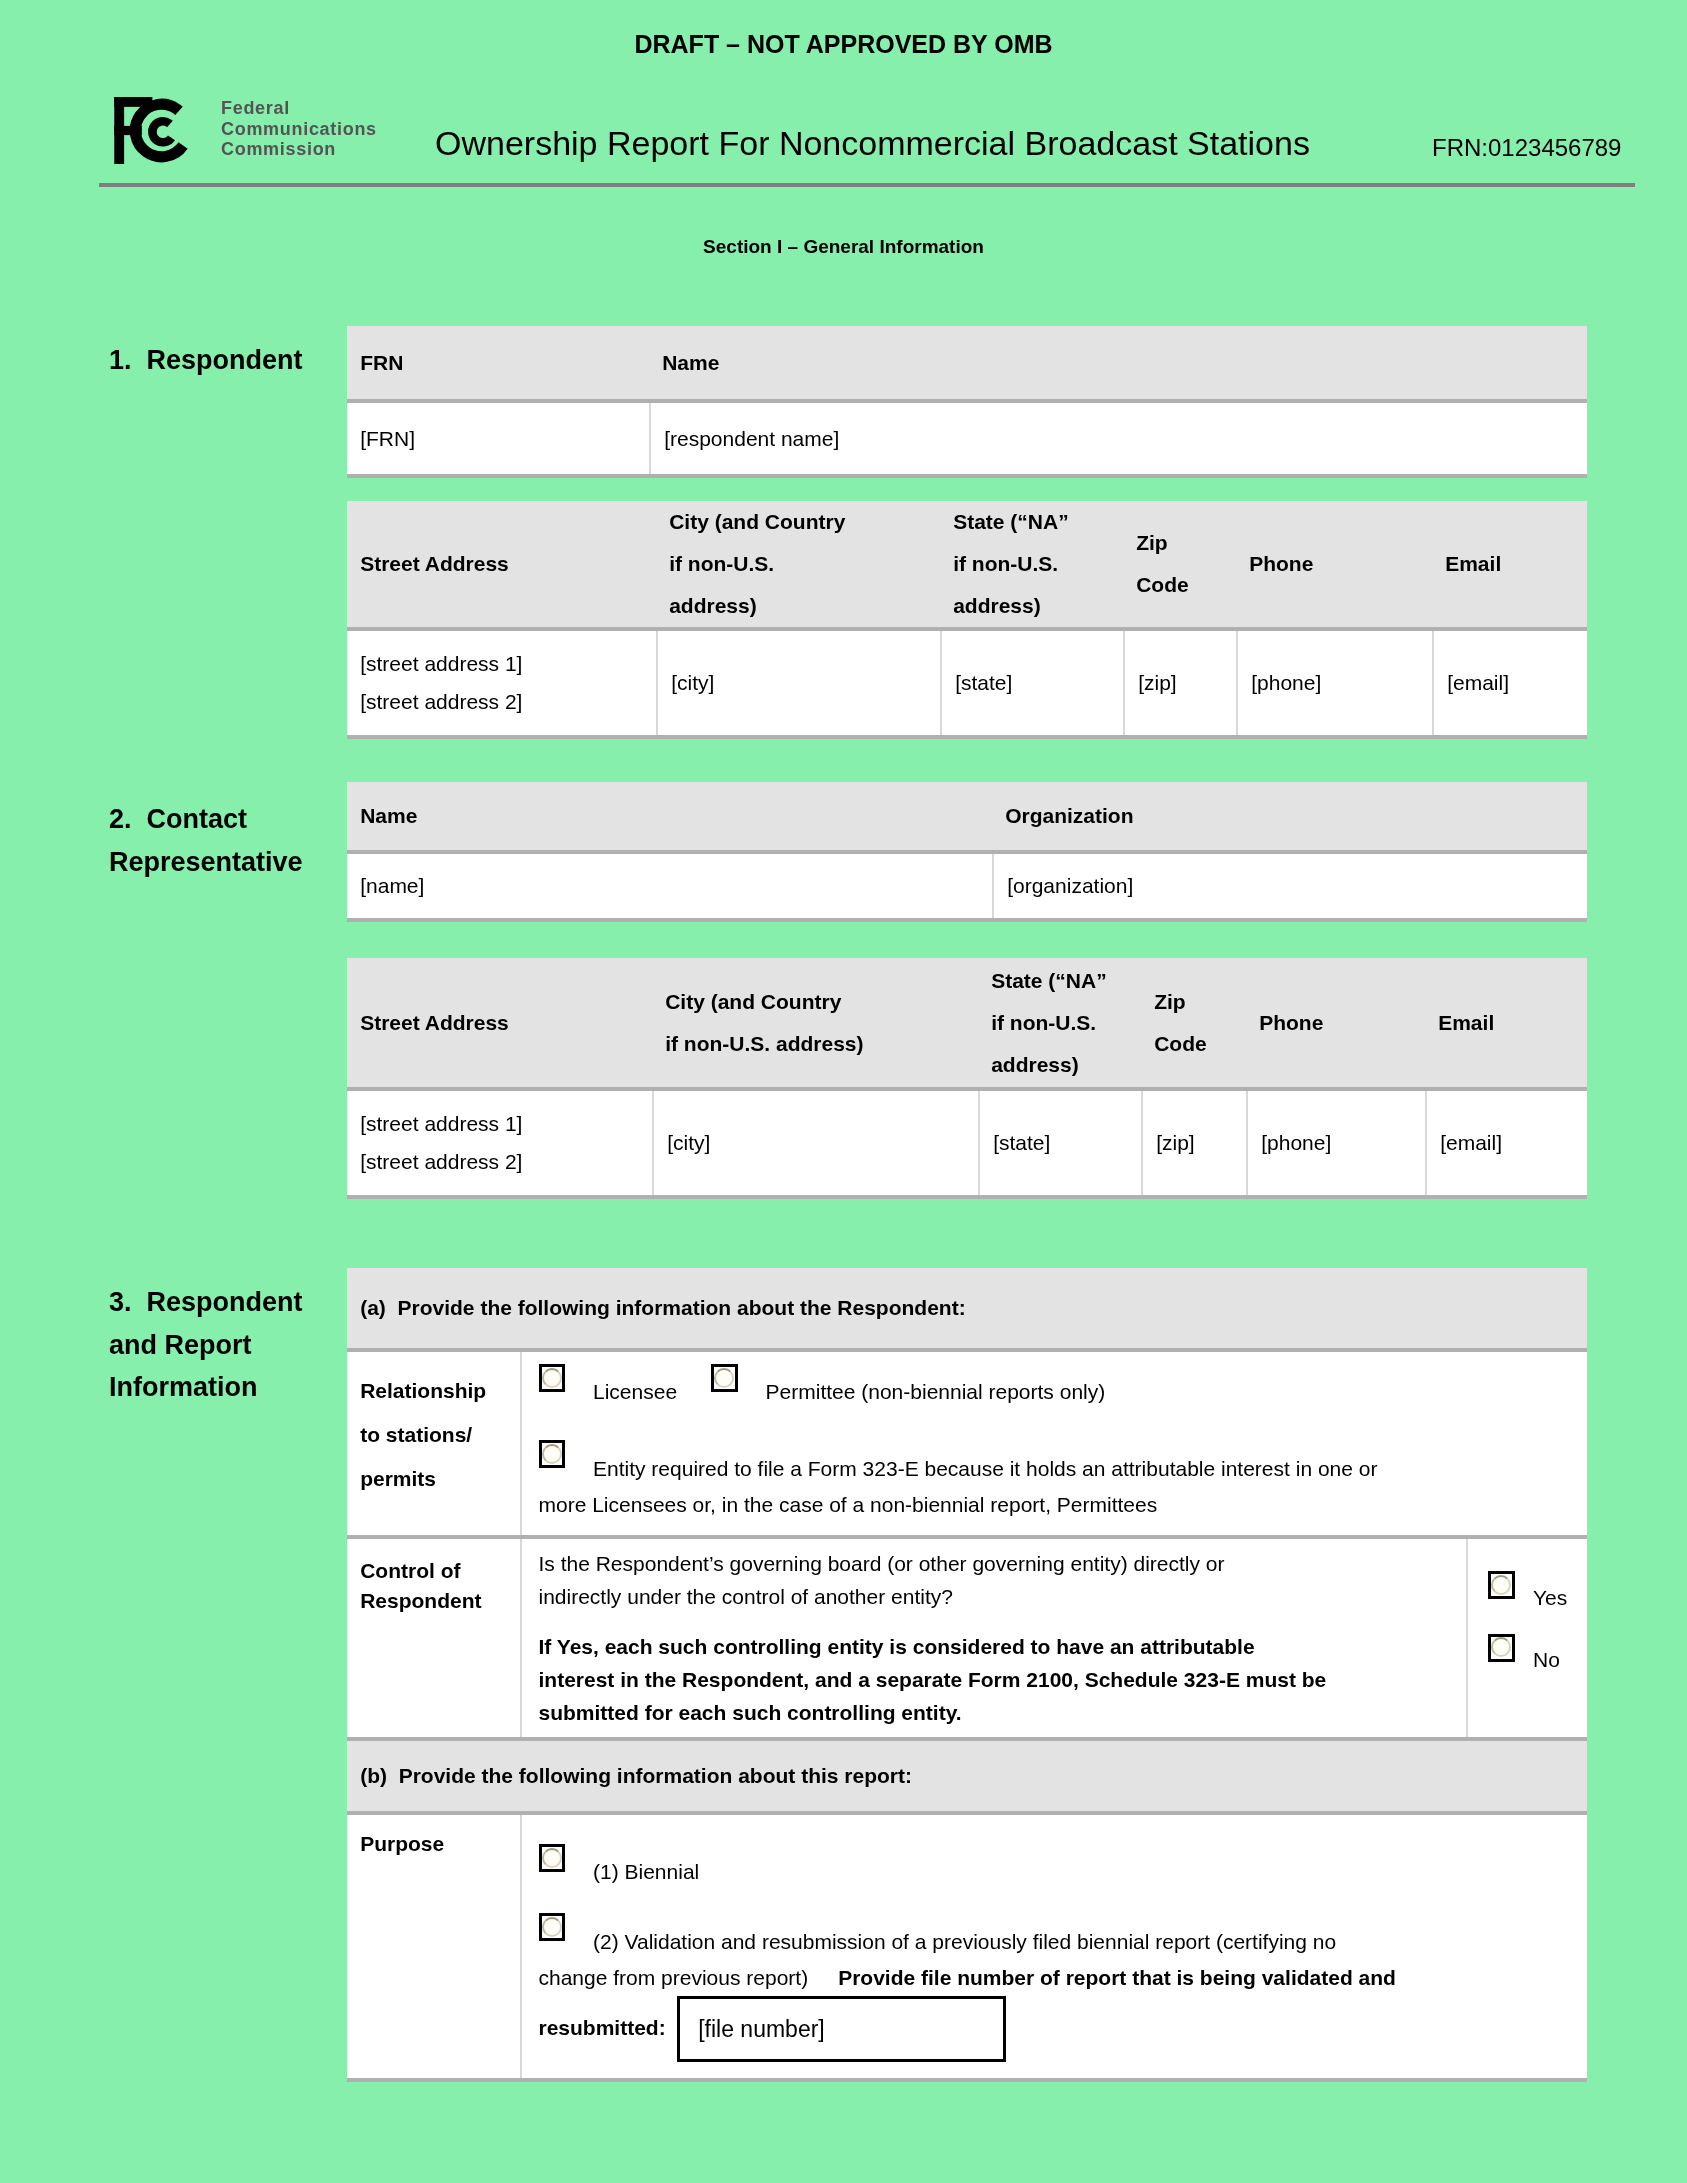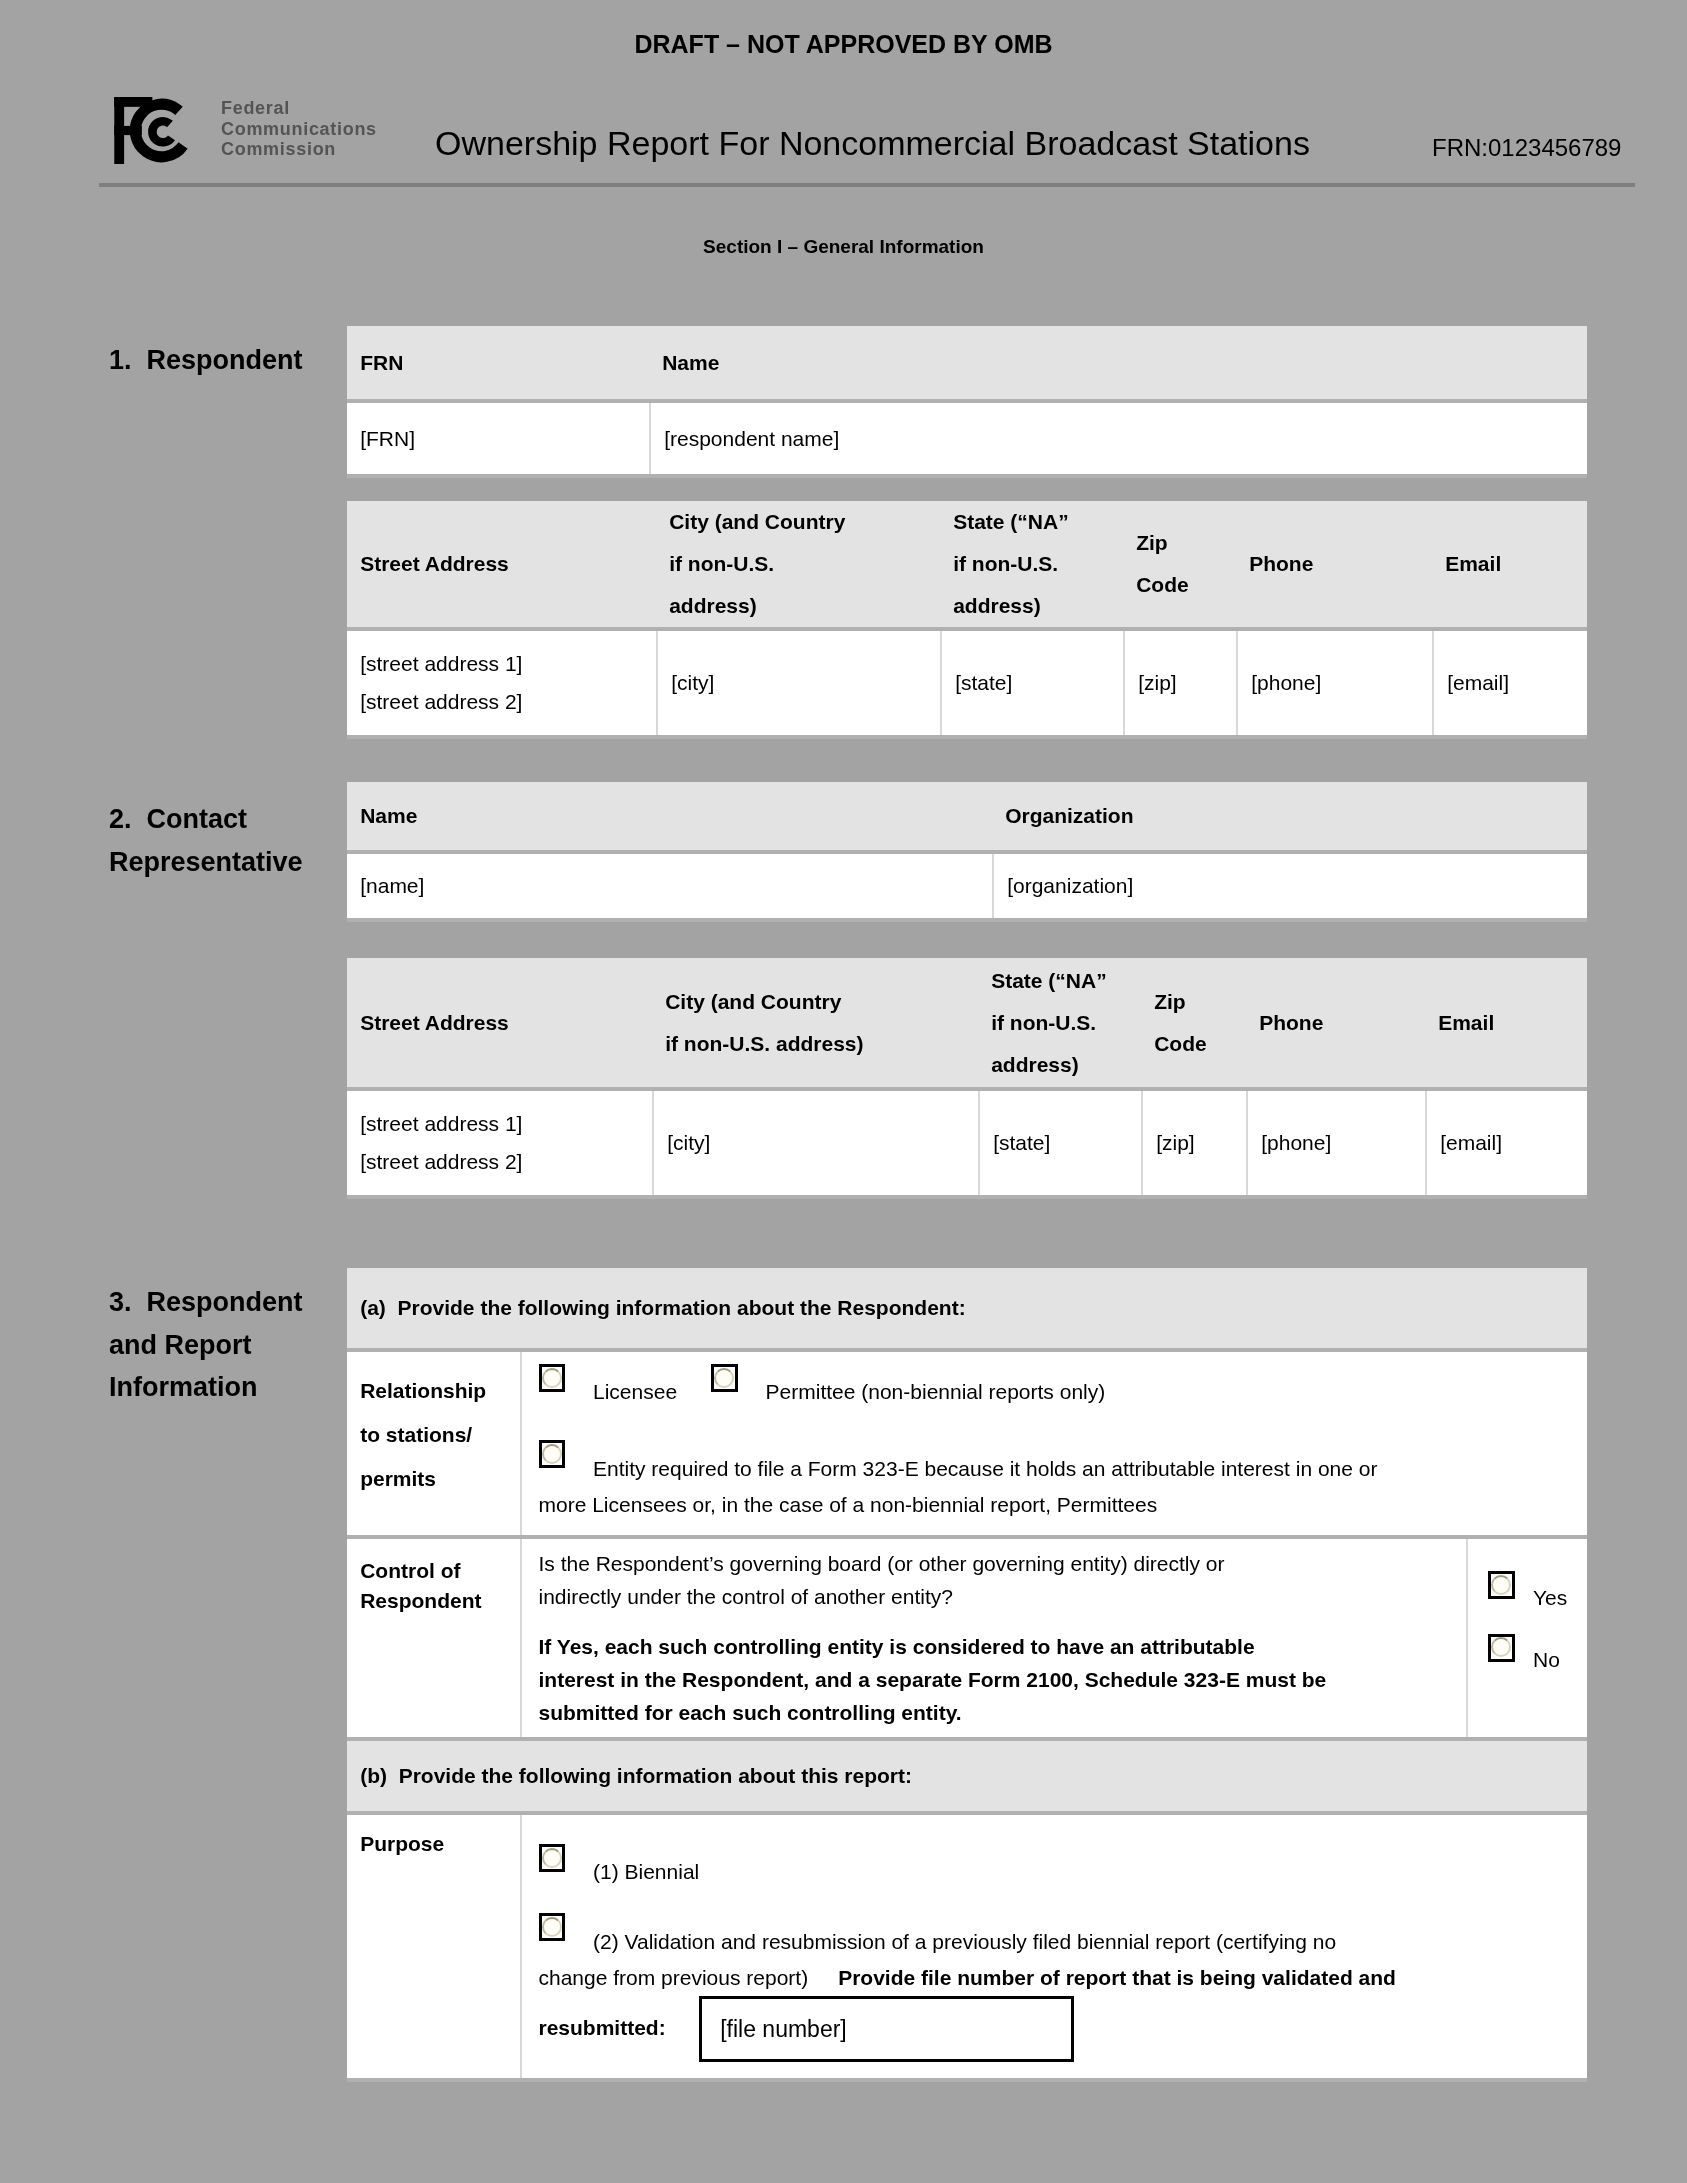--- a/index.html
+++ b/index.html
@@ -1,18 +1,18 @@
 <!DOCTYPE html>
 <html style="font-size:10.6px"><head>
 <meta charset="utf-8">
 <style>
   * { box-sizing: border-box; }
   html,body { margin:0; padding:0; background:#fff; }
   .page {
-    position:relative; width:1687px; height:2183px; background:#a3a3a3;
+    position:relative; width:1687px; height:2183px; background:#86efac;
     font-family:"Liberation Sans", sans-serif; color:#000; font-size:21px;
     overflow:hidden;
   }
   
   .draft { position:absolute; top:30px; left:0; width:100%; text-align:center;
            font-weight:bold; font-size:25px; }
   .logo  { position:absolute; left:114px; top:97px; }
   .logotext { position:absolute; left:221px; top:98px; color:#545454;
               font-weight:bold; font-size:18px; line-height:20.5px; letter-spacing:0.7px; }
   .title { position:absolute; left:435px; top:124px; font-size:34px; }
@@ -53,22 +53,22 @@
   .ynrow { display:flex; align-items:flex-start; margin-bottom:24px; }
   .ynlabel { padding-top:14.6px; margin-left:18.5px; }
   
   .radio { display:inline-block; width:26.5px; height:28px; border:3.3px solid #000;
            background:#fff; position:relative; flex:none; margin-right:28px; }
   .radio::before { content:""; position:absolute; left:0; top:0.7px; width:16px; height:16px;
            border-radius:50%; background:#fffef6; border:2px solid #d9d3bd;
            border-top-color:#a09878; border-left-color:#c0b89e; }
   .inlr { vertical-align:8px; }
   
-  .filebox { display:inline-flex; align-items:center; width:375px; height:66px;
-             border:3.3px solid #000; margin-left:33px; vertical-align:middle;
+  .filebox { display:inline-flex; align-items:center; width:329px; height:66px;
+             border:3.3px solid #000; margin-left:11px; vertical-align:middle;
              padding-left:18.5px; font-size:23px; }
   
   .fccsvg { display:block; }
 </style>
 </head>
 <body>
 
 <div class="page">
 
   <div class="draft">DRAFT – NOT APPROVED BY OMB</div>

